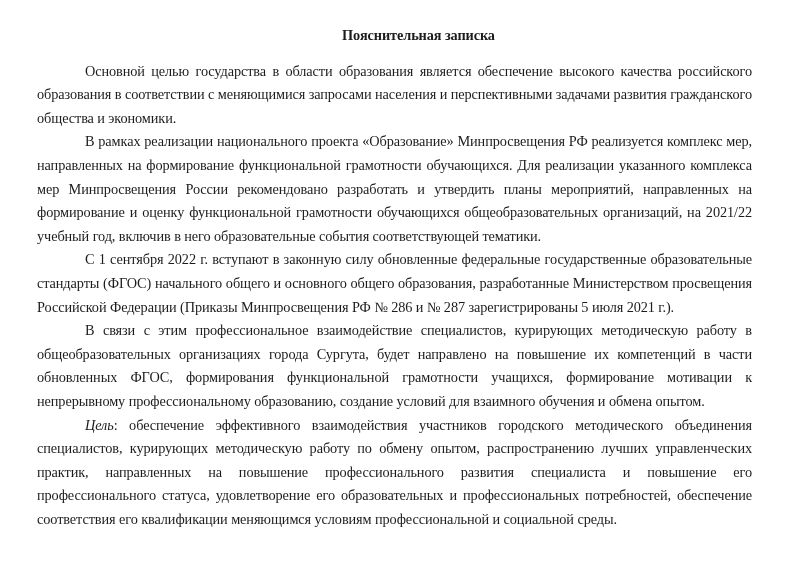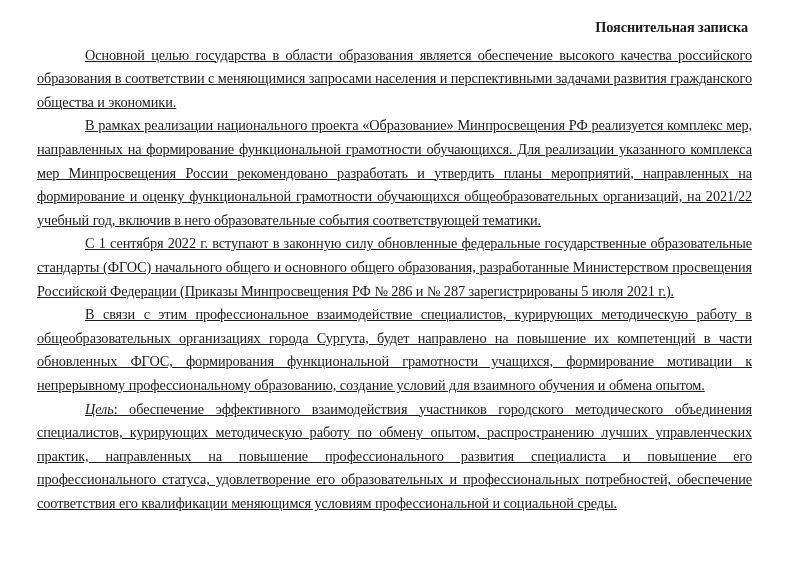--- a/index.html
+++ b/index.html
@@ -18,32 +18,31 @@
     left: 37px;
     top: 12px;
     width: 715px;
     font-family: "Liberation Serif", "DejaVu Serif", serif;
     font-size: 14.3px;
     line-height: 23.6px;
     color: var(--text-color, #1c1c1c);
     letter-spacing: -0.1px;
   }
   .doc-title {
-    margin: 4px;
+    margin: 12px;
     padding: 0;
     font-weight: bold;
     text-indent: 48px;
-    text-align: right;
+    text-align: center;
   }
   .para {
     margin: 0;
     padding: 0;
     text-indent: 48px;
     text-align: justify;
-    text-decoration: underline;
   }
   .goal-label {
     font-style: italic;
   }
 </style>
 </head>
 <body style="background: rgb(255, 255, 255);">
 
 <div class="page">
   <div class="doc-title">Пояснительная записка</div>

